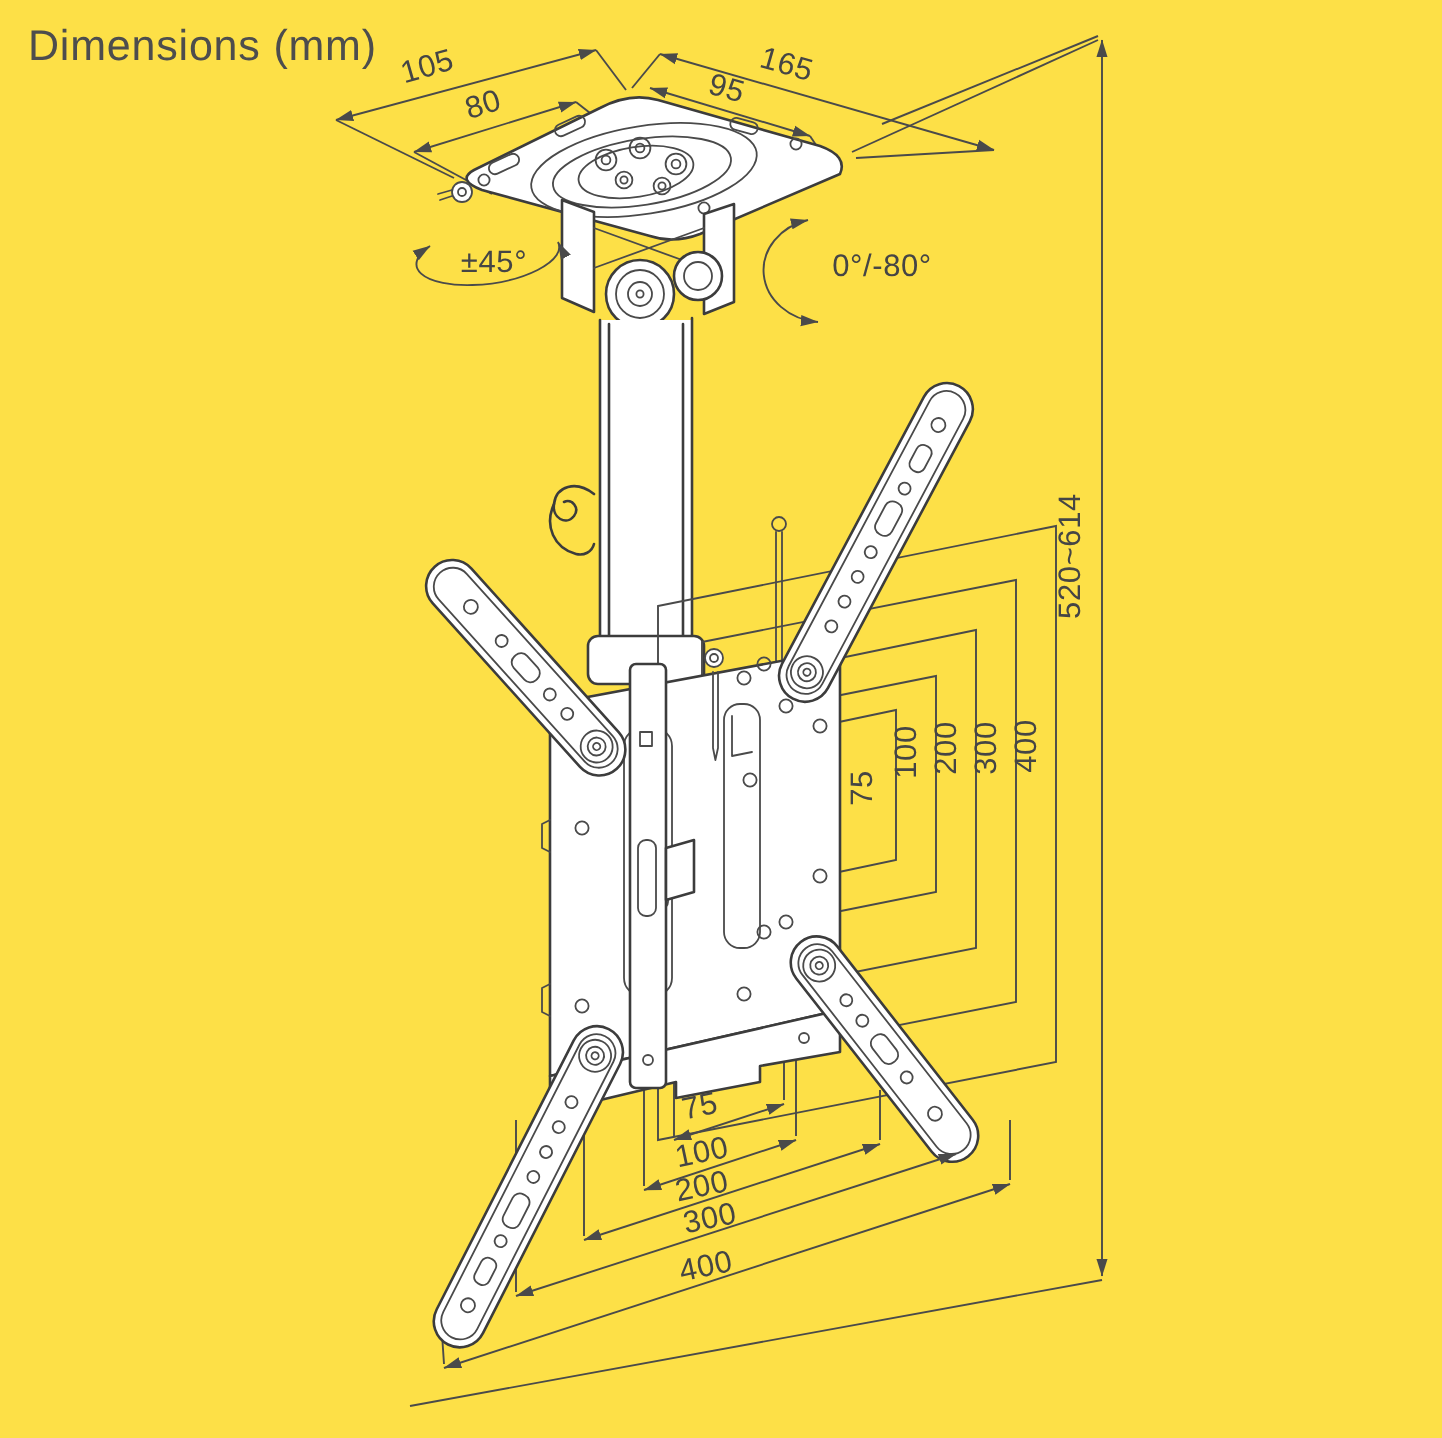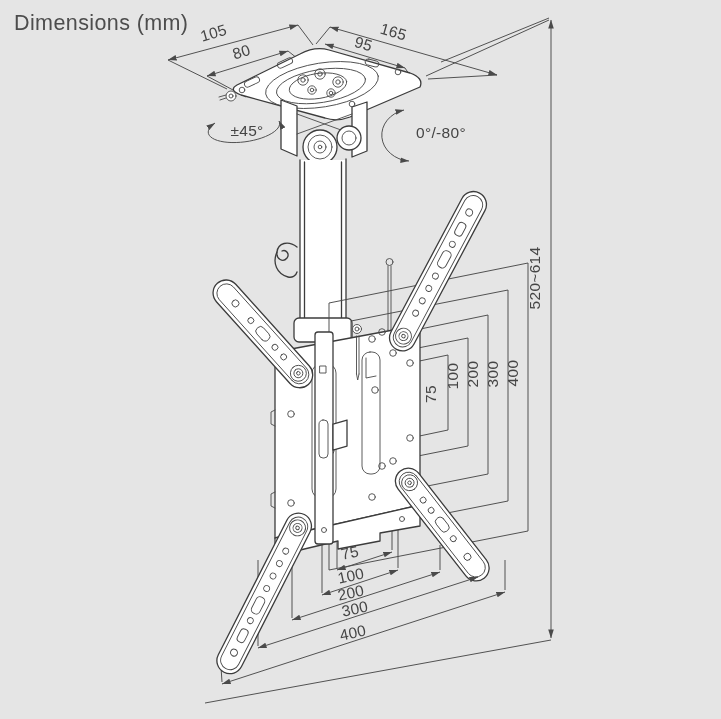--- a/index.html
+++ b/index.html
@@ -1,16 +1,16 @@
 <!DOCTYPE html>
 <html><head>
 <meta charset="utf-8">
 <style>
   html,body{margin:0;padding:0;background:#fff;}
-  #stage{position:relative;width:721px;height:719px;background:#e5e5e5;overflow:hidden;
+  #stage{position:relative;width:721px;height:719px;background:#fde047;overflow:hidden;
          font-family:"Liberation Sans",sans-serif;}
   svg{display:block;}
   .ln{stroke:#3c3c3c;stroke-width:1.3;fill:none;stroke-linecap:round;stroke-linejoin:round;}
   .th{stroke:#4a4a4a;stroke-width:0.9;fill:none;stroke-linecap:round;stroke-linejoin:round;}
   .wh{fill:#ffffff;}
   .dim{stroke:#4a4a4a;stroke-width:0.95;fill:none;}
   text{fill:#454545;}
   .dimtxt{font-size:15.5px;letter-spacing:.3px;}
   .title{font-size:21.5px;fill:#4d4d4d;letter-spacing:.4px;}
 </style>

